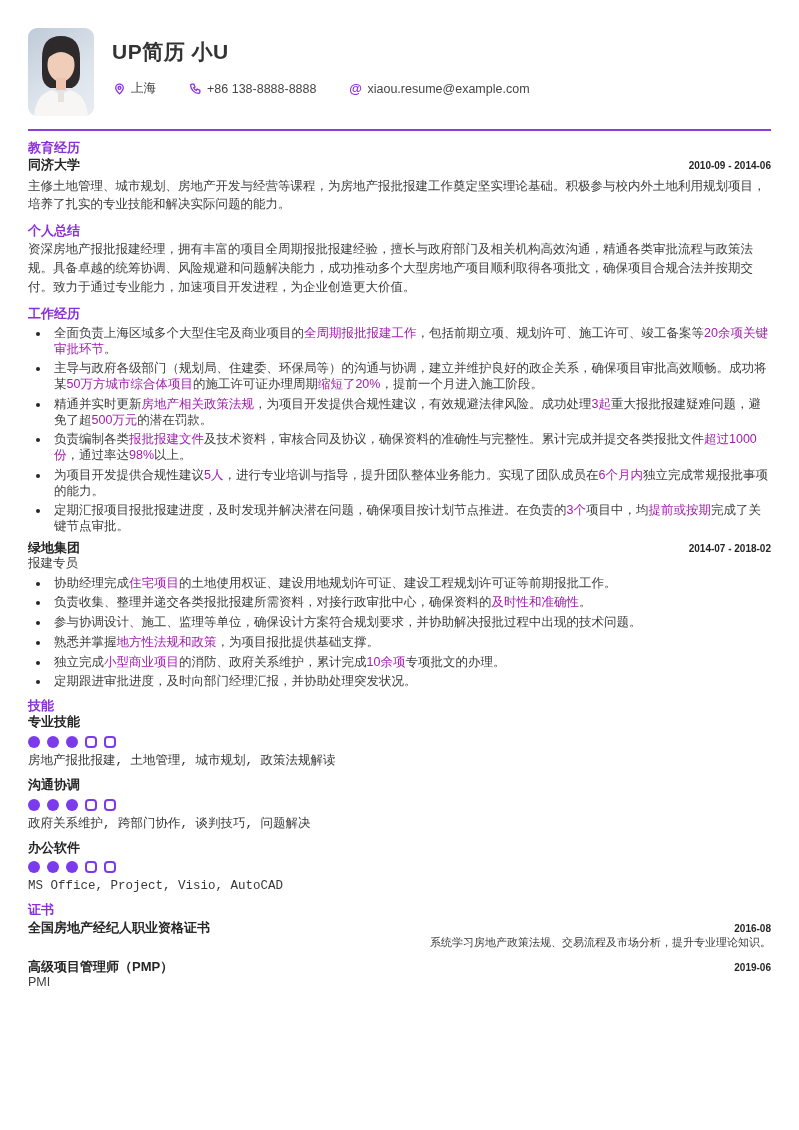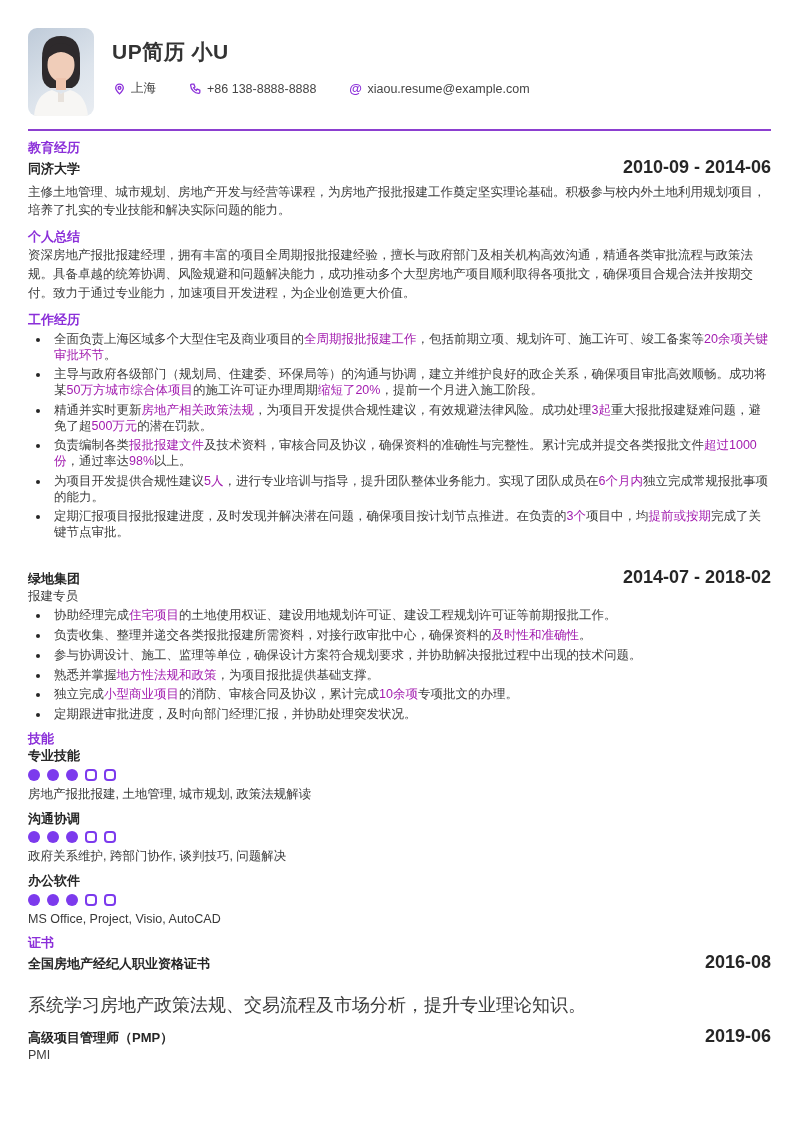--- a/index.html
+++ b/index.html
@@ -27,50 +27,50 @@
   .at-glyph { color:var(--accent); font-size:13px; font-weight:bold; line-height:1; }
 
   .divider { border-top:2px solid #8c3fd0; margin-top:13px; }
 
   
   .sec-heading { font-size:13px; font-weight:bold; color:var(--accent); margin-top:10px; line-height:1.1; }
   .sec-heading.tight { margin-top:9px; }
 
   .entry-row { display:flex; justify-content:space-between; align-items:baseline; margin-top:2px; }
   .entry-title { font-size:13px; font-weight:bold; color:#262626; line-height:1.18; }
-  .entry-date  { font-size:18px; font-weight:bold; color:#262626; line-height:1.18; }
+  .entry-date  { font-size:10px; font-weight:bold; color:#262626; line-height:1.18; }
   .entry-sub   { display:flex; justify-content:space-between; font-size:12.5px; color:#3d3d3d; line-height:1.15; margin-top:1px; }
 
   .para { font-size:12.5px; line-height:1.5; color:#3d3d3d; margin-top:4px; }
 
   ul.bullets { list-style:none; margin:5px 0 0 6px; }
   ul.bullets li {
     position:relative; padding-left:20px; margin-bottom:4px;
     font-size:12.5px; line-height:1.26; color:#3d3d3d;
   }
   ul.bullets li::before {
     content:""; position:absolute; left:2px; top:6px;
     width:4px; height:4px; border-radius:50%; background:#262626;
   }
   .b { font-weight:normal; color:#a21caf; }
 
-  .job { margin-top:26px; }
-
-  
-  .skill { margin-top:9px; }
+  .job { margin-top:5px; }
+
+  
+  .skill { margin-top:9px;font-family:Liberation Mono, monospace; }
   .skill-name { font-size:13px; font-weight:bold; color:#262626; line-height:1.2; }
   .dots { display:flex; gap:7px; margin-top:5px; }
   .dot { width:12px; height:12px; }
   .dot.filled { background:var(--dot); border-radius:50%; }
   .dot.empty  { border:2.5px solid var(--dot); border-radius:4px; background:#fff; }
   .skill-detail { font-size:12.5px; color:#383838; margin-top:6px; line-height:1.2; }
 
   
   .cert { margin-top:8px; }
-  .cert-desc { font-size:18px; line-height:1.45; color:#3d3d3d; margin-top:18px; }
+  .cert-desc { font-size:11px; line-height:1.45; color:#3d3d3d; margin-top:0;text-align:right; }
 
   :root { --accent:#8b2fd9; --dot:#7c3aed; }
 </style>
 </head>
 <body>
 
 <div class="page">
 
   <div class="header">
     <div class="avatar">
@@ -148,21 +148,21 @@
         <span class="entry-date">2014-07 - 2018-02</span>
       </div>
       <div class="entry-sub">
         <span>报建专员</span>
       </div>
       <ul class="bullets">
         <li><span>协助经理完成</span><span class="b">住宅项目</span><span>的土地使用权证、建设用地规划许可证、建设工程规划许可证等前期报批工作。</span></li>
         <li><span>负责收集、整理并递交各类报批报建所需资料，对接行政审批中心，确保资料的</span><span class="b">及时性和准确性</span><span>。</span></li>
         <li><span>参与协调设计、施工、监理等单位，确保设计方案符合规划要求，并协助解决报批过程中出现的技术问题。</span></li>
         <li><span>熟悉并掌握</span><span class="b">地方性法规和政策</span><span>，为项目报批提供基础支撑。</span></li>
-        <li><span>独立完成</span><span class="b">小型商业项目</span><span>的消防、审核合同及协议，累计完成</span><span class="b">10余项</span><span>专项批文的办理。</span></li>
+        <li><span>独立完成</span><span class="b">小型商业项目</span><span>的消防、政府关系维护，累计完成</span><span class="b">10余项</span><span>专项批文的办理。</span></li>
         <li><span>定期跟进审批进度，及时向部门经理汇报，并协助处理突发状况。</span></li>
       </ul>
     </div>
   </div>
 
   <div>
     <div class="sec-heading tight">技能</div>
 
     <div class="skill" style="margin-top:2px">
       <div class="skill-name">专业技能</div>

